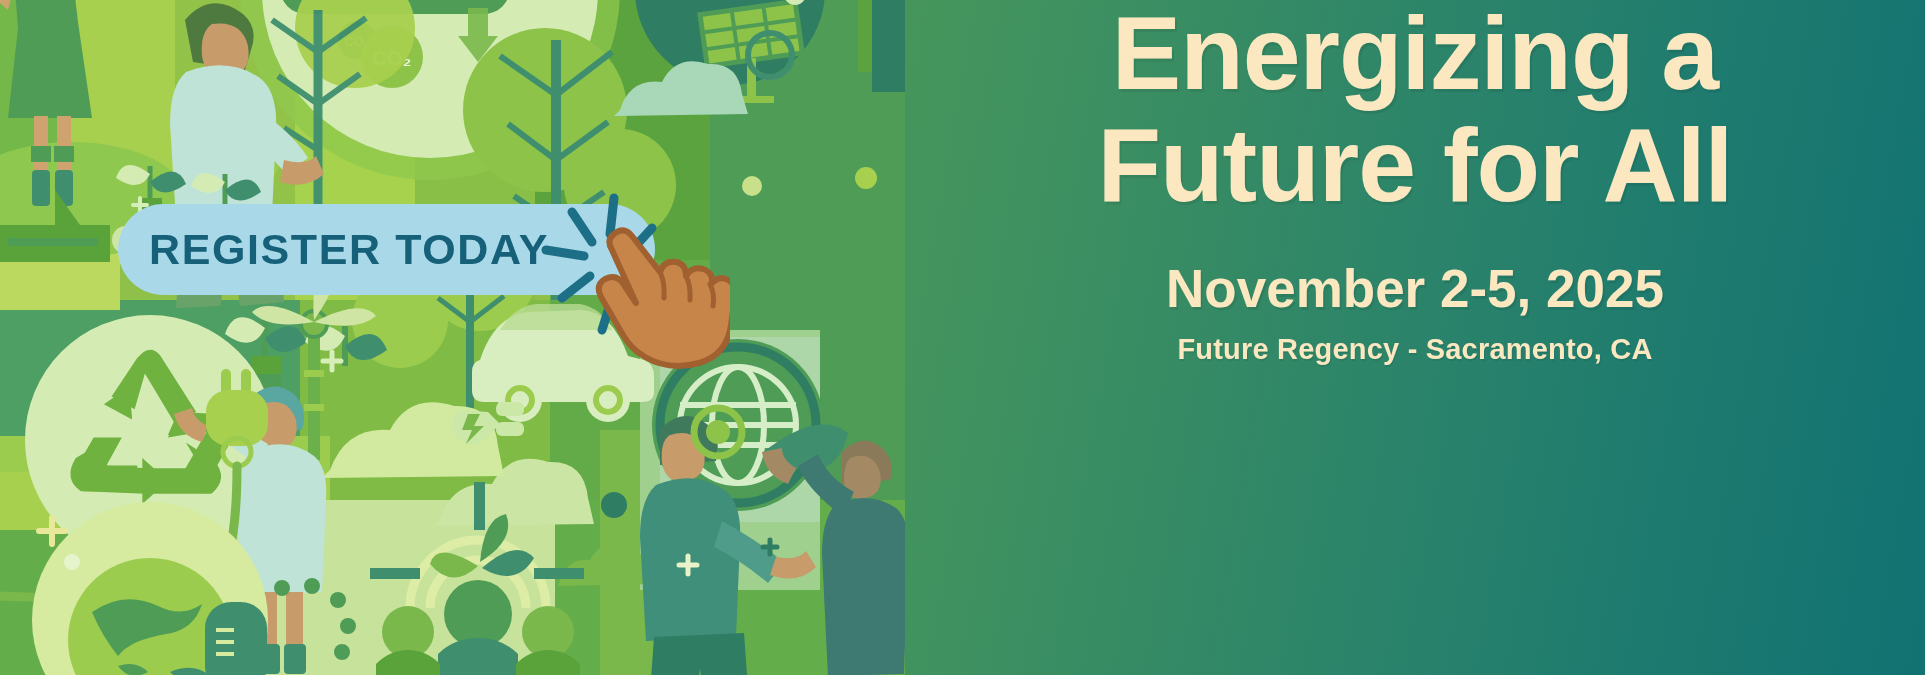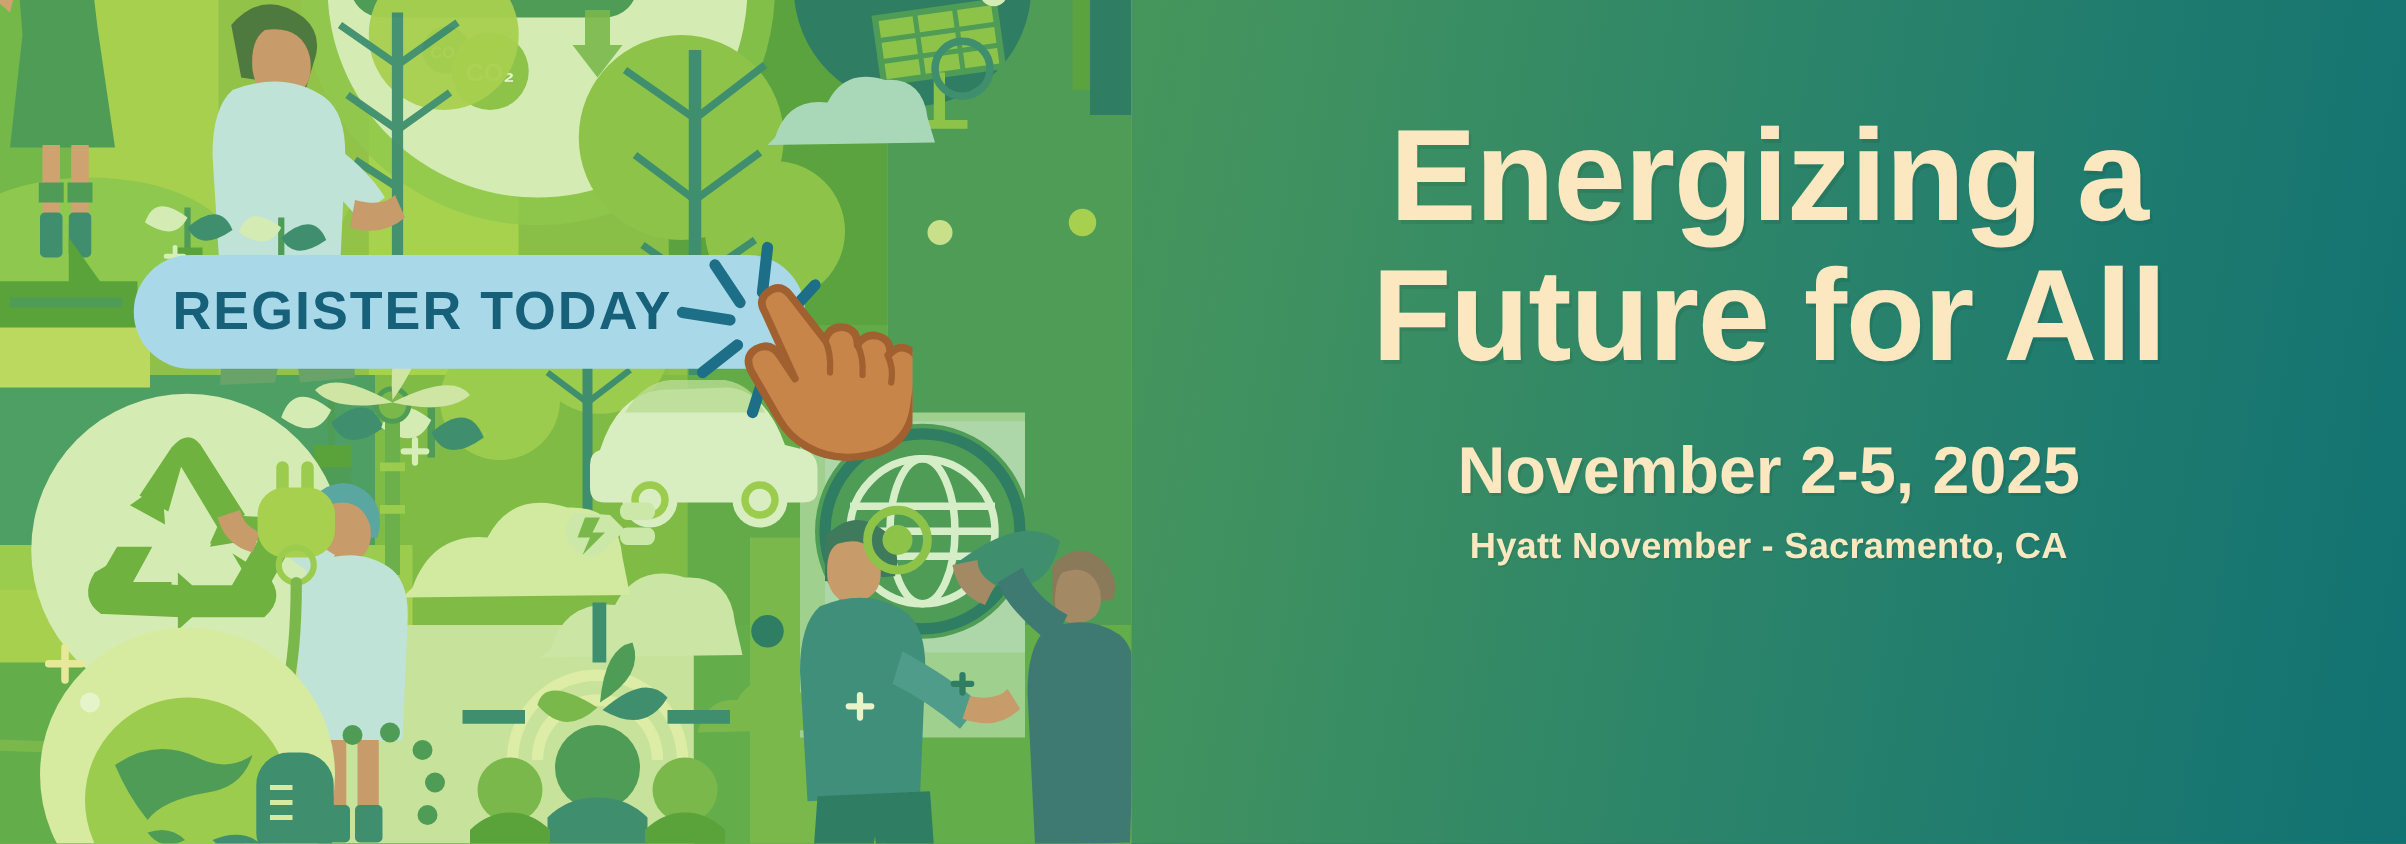--- a/index.html
+++ b/index.html
@@ -29,21 +29,21 @@
     position:absolute; left:0; top:0;
     width:905px; height:675px;
     overflow:hidden;
     background:#8cc63f;
   }
   #illustration svg { display:block; }
 
   
   #register-pill {
     position:absolute;
-    left:107px; top:204px;
+    left:118px; top:204px;
     width:537px; height:91px;
     background:#a9d9e8;
     border-radius:46px;
     display:flex; align-items:center;
     z-index:40;
     cursor:pointer;
   }
   #register-label {
     margin-left:31px;
     font-size:43px;
@@ -66,21 +66,20 @@
   
   #text-block {
     position:absolute;
     right:0; top:0;
     width:1020px; height:675px;
     z-index:30;
     display:flex;
     flex-direction:column;
     align-items:center;
     justify-content:flex-start;
-    padding-top:88px;
     text-align:center;
   }
   .headline {
     color:#fbe8c0;
     font-family:"Liberation Sans", sans-serif;
     font-weight:bold;
     font-size:104px;
     line-height:1.02;
     letter-spacing:-1px;
     text-shadow:2px 3px 0 rgba(0,0,0,0.07);
@@ -442,16 +441,16 @@
         <path d="M146 86 q5 10 4 24" fill="none" stroke="#a0602f" stroke-width="5" stroke-linecap="round"></path>
         <path d="M170 94 q5 10 3 22" fill="none" stroke="#a0602f" stroke-width="5" stroke-linecap="round"></path>
       </g>
     </svg>
   </div>
 
   <div id="text-block">
     <div class="headline l1">Energizing a</div>
     <div class="headline l2">Future for All</div>
     <div class="event-date">November 2-5, 2025</div>
-    <div class="event-venue">Hyatt November - Sacramento, CA</div>
+    <div class="event-venue">Future Regency - Sacramento, CA</div>
   </div>
 
 </div>
 
 </body></html>

